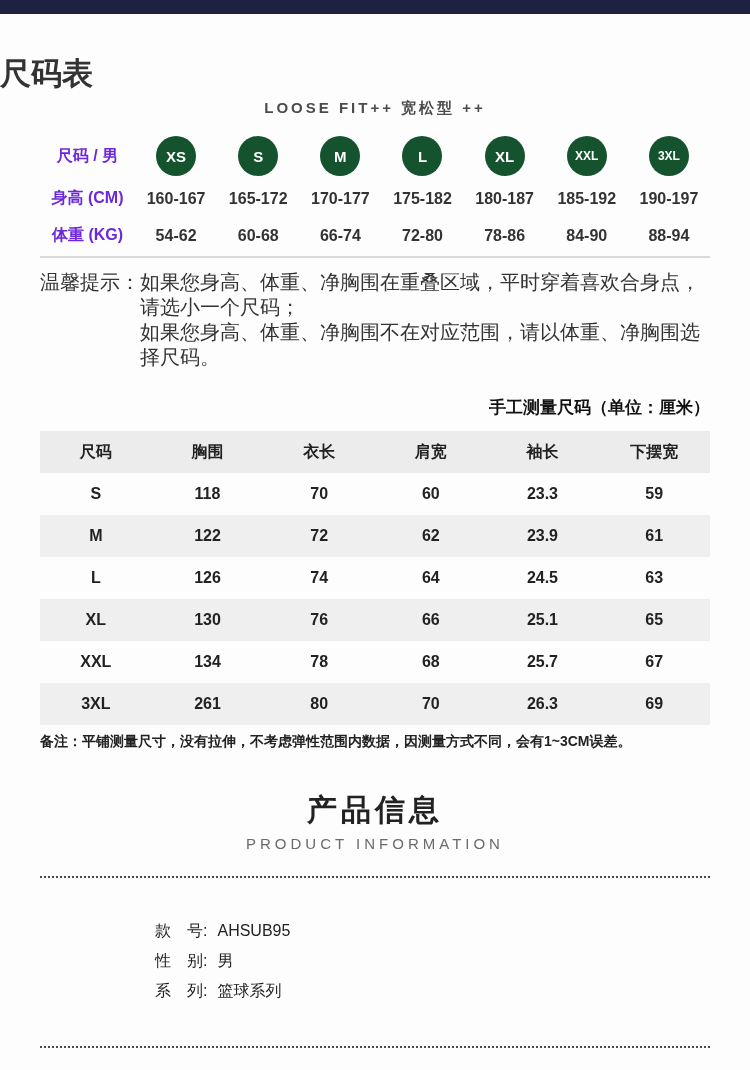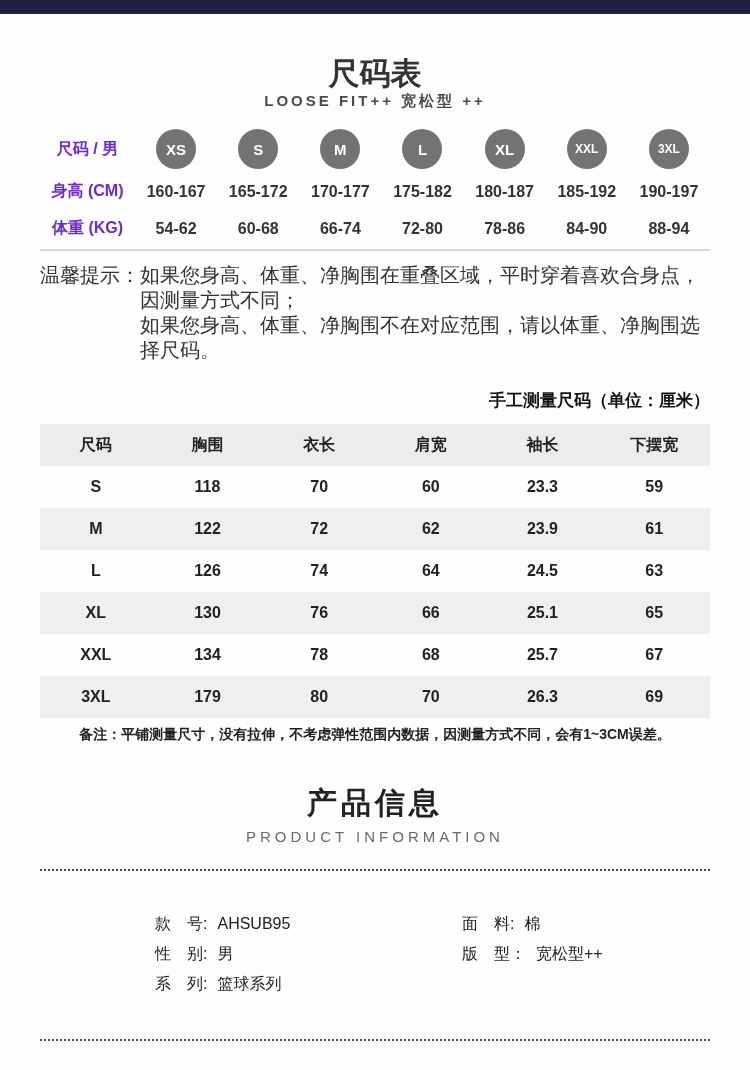--- a/index.html
+++ b/index.html
@@ -4,51 +4,51 @@
 <style>
   * { margin:0; padding:0; box-sizing:border-box; }
   html,body { width:750px; }
   body {
     width:750px; height:1070px; overflow:hidden;
     background:#fdfdfd; color:#333;
     font-family:"Liberation Sans","DejaVu Sans",sans-serif;
   }
   .topbar { height:14px; background:#1e2240; }
 
-  h1.page-title { margin-top:42px; text-align:center; font-size:31px; line-height:36px; font-weight:700; color:#333; }
-  .subtitle { margin-top:0; text-align:center; font-size:15px; letter-spacing:3px; color:#4b4b4b; font-weight:600; }
+  h1.page-title { margin-top:42px; font-size:31px; line-height:36px; font-weight:700; color:#333; }
+  .subtitle { margin-top:7px; text-align:center; font-size:15px; letter-spacing:3px; color:#4b4b4b; font-weight:600; }
 
   .size-chart { margin:14px 40px 0; }
   .sc-row { display:grid; grid-template-columns:95px repeat(7,1fr); align-items:center; height:37px; }
   .sc-row.sc-sizes { height:48px; }
   .sc-label { font-weight:700; font-size:16px; color:#6d28d9; text-align:center; white-space:nowrap; }
   .sc-cell { text-align:center; font-size:16px; font-weight:600; color:#333; }
   .circle {
     display:inline-flex; width:40px; height:40px; border-radius:50%;
-    background:#737373; color:#fff; font-weight:700; font-size:15px;
+    background:#14532d; color:#fff; font-weight:700; font-size:15px;
     align-items:center; justify-content:center;
   }
   .circle.small { font-size:12px; }
 
   .divider-solid { margin:2px 40px 0; border-bottom:2px solid #d9d9d9; }
   .divider-dotted { margin:24px 40px 0; border-top:2px dotted #4a4a4a; }
   .divider-dotted.second { margin-top:40px; }
 
   .tips { margin:12px 40px 0; display:flex; font-size:20px; line-height:25px; color:#333; }
   .tips-label { white-space:nowrap; font-weight:400; }
 
   .measure-heading { margin:26px 40px 0; font-size:17px; font-weight:700; color:#111;text-align:right; }
 
   table.measure { margin:12px 40px 0; width:670px; border-collapse:collapse; table-layout:fixed; }
   table.measure th, table.measure td { height:42px; text-align:center; font-size:16px; }
   table.measure th { background:#ececec; font-weight:700; color:#222; }
   table.measure td { font-weight:600; color:#222; }
   table.measure tbody tr:nth-child(even) { background:#efefef; }
 
-  .note { margin:8px 40px 0; font-size:14px; font-weight:700; color:#222;text-align:center; }
+  .note { margin:8px 40px 0; font-size:14px; font-weight:700; color:#222; }
 
   .section-title { margin-top:40px; text-align:center; font-size:30px; line-height:38px; font-weight:700; color:#222; letter-spacing:4px; }
   .en-sub { margin-top:6px; text-align:center; font-size:15px; letter-spacing:4px; color:#6a6a6a; }
 
   .info-grid { margin-top:38px; display:flex; font-size:16px; color:#222;gap:32px; }
   .info-col-left { margin-left:155px; width:240px; }
   .info-col-right { margin-left:35px; }
   .info-row { line-height:30px; white-space:nowrap; }
   .info-value { margin-left:10px; }
 
@@ -94,21 +94,21 @@
     <div class="sc-cell">84-90</div>
     <div class="sc-cell">88-94</div>
   </div>
 </div>
 
 <div class="divider-solid"></div>
 
 <div class="tips">
   <span class="tips-label">温馨提示：</span>
   <div class="tips-lines">
-    <div>如果您身高、体重、净胸围在重叠区域，平时穿着喜欢合身点，因测量方式不同；</div>
+    <div>如果您身高、体重、净胸围在重叠区域，平时穿着喜欢合身点，请选小一个尺码；</div>
     <div>如果您身高、体重、净胸围不在对应范围，请以体重、净胸围选择尺码。</div>
   </div>
 </div>
 
 <h2 class="measure-heading">手工测量尺码（单位：厘米）</h2>
 
 <table class="measure">
   <thead>
     <tr>
       <th>尺码</th>
@@ -155,21 +155,21 @@
     <tr>
       <td>XXL</td>
       <td>134</td>
       <td>78</td>
       <td>68</td>
       <td>25.7</td>
       <td>67</td>
     </tr>
     <tr>
       <td>3XL</td>
-      <td>179</td>
+      <td>261</td>
       <td>80</td>
       <td>70</td>
       <td>26.3</td>
       <td>69</td>
     </tr>
   </tbody>
 </table>
 
 <p class="note">备注：平铺测量尺寸，没有拉伸，不考虑弹性范围内数据，因测量方式不同，会有1~3CM误差。</p>
 
@@ -183,26 +183,18 @@
     <div class="info-row">
       <span class="info-label">款　号:</span><span class="info-value">AHSUB95</span>
     </div>
     <div class="info-row">
       <span class="info-label">性　别:</span><span class="info-value">男</span>
     </div>
     <div class="info-row">
       <span class="info-label">系　列:</span><span class="info-value">篮球系列</span>
     </div>
   </div>
-  <div class="info-col-right">
-    <div class="info-row">
-      <span class="info-label">面　料:</span><span class="info-value">棉</span>
-    </div>
-    <div class="info-row">
-      <span class="info-label">版　型：</span><span class="info-value">宽松型++</span>
-    </div>
-  </div>
 </div>
 
 <div class="divider-dotted second"></div>
 
 <h2 class="section-title details-title">产品细节</h2>
 <div class="en-sub details-sub">ABOUT DETAILS</div>
 
 </body></html>

